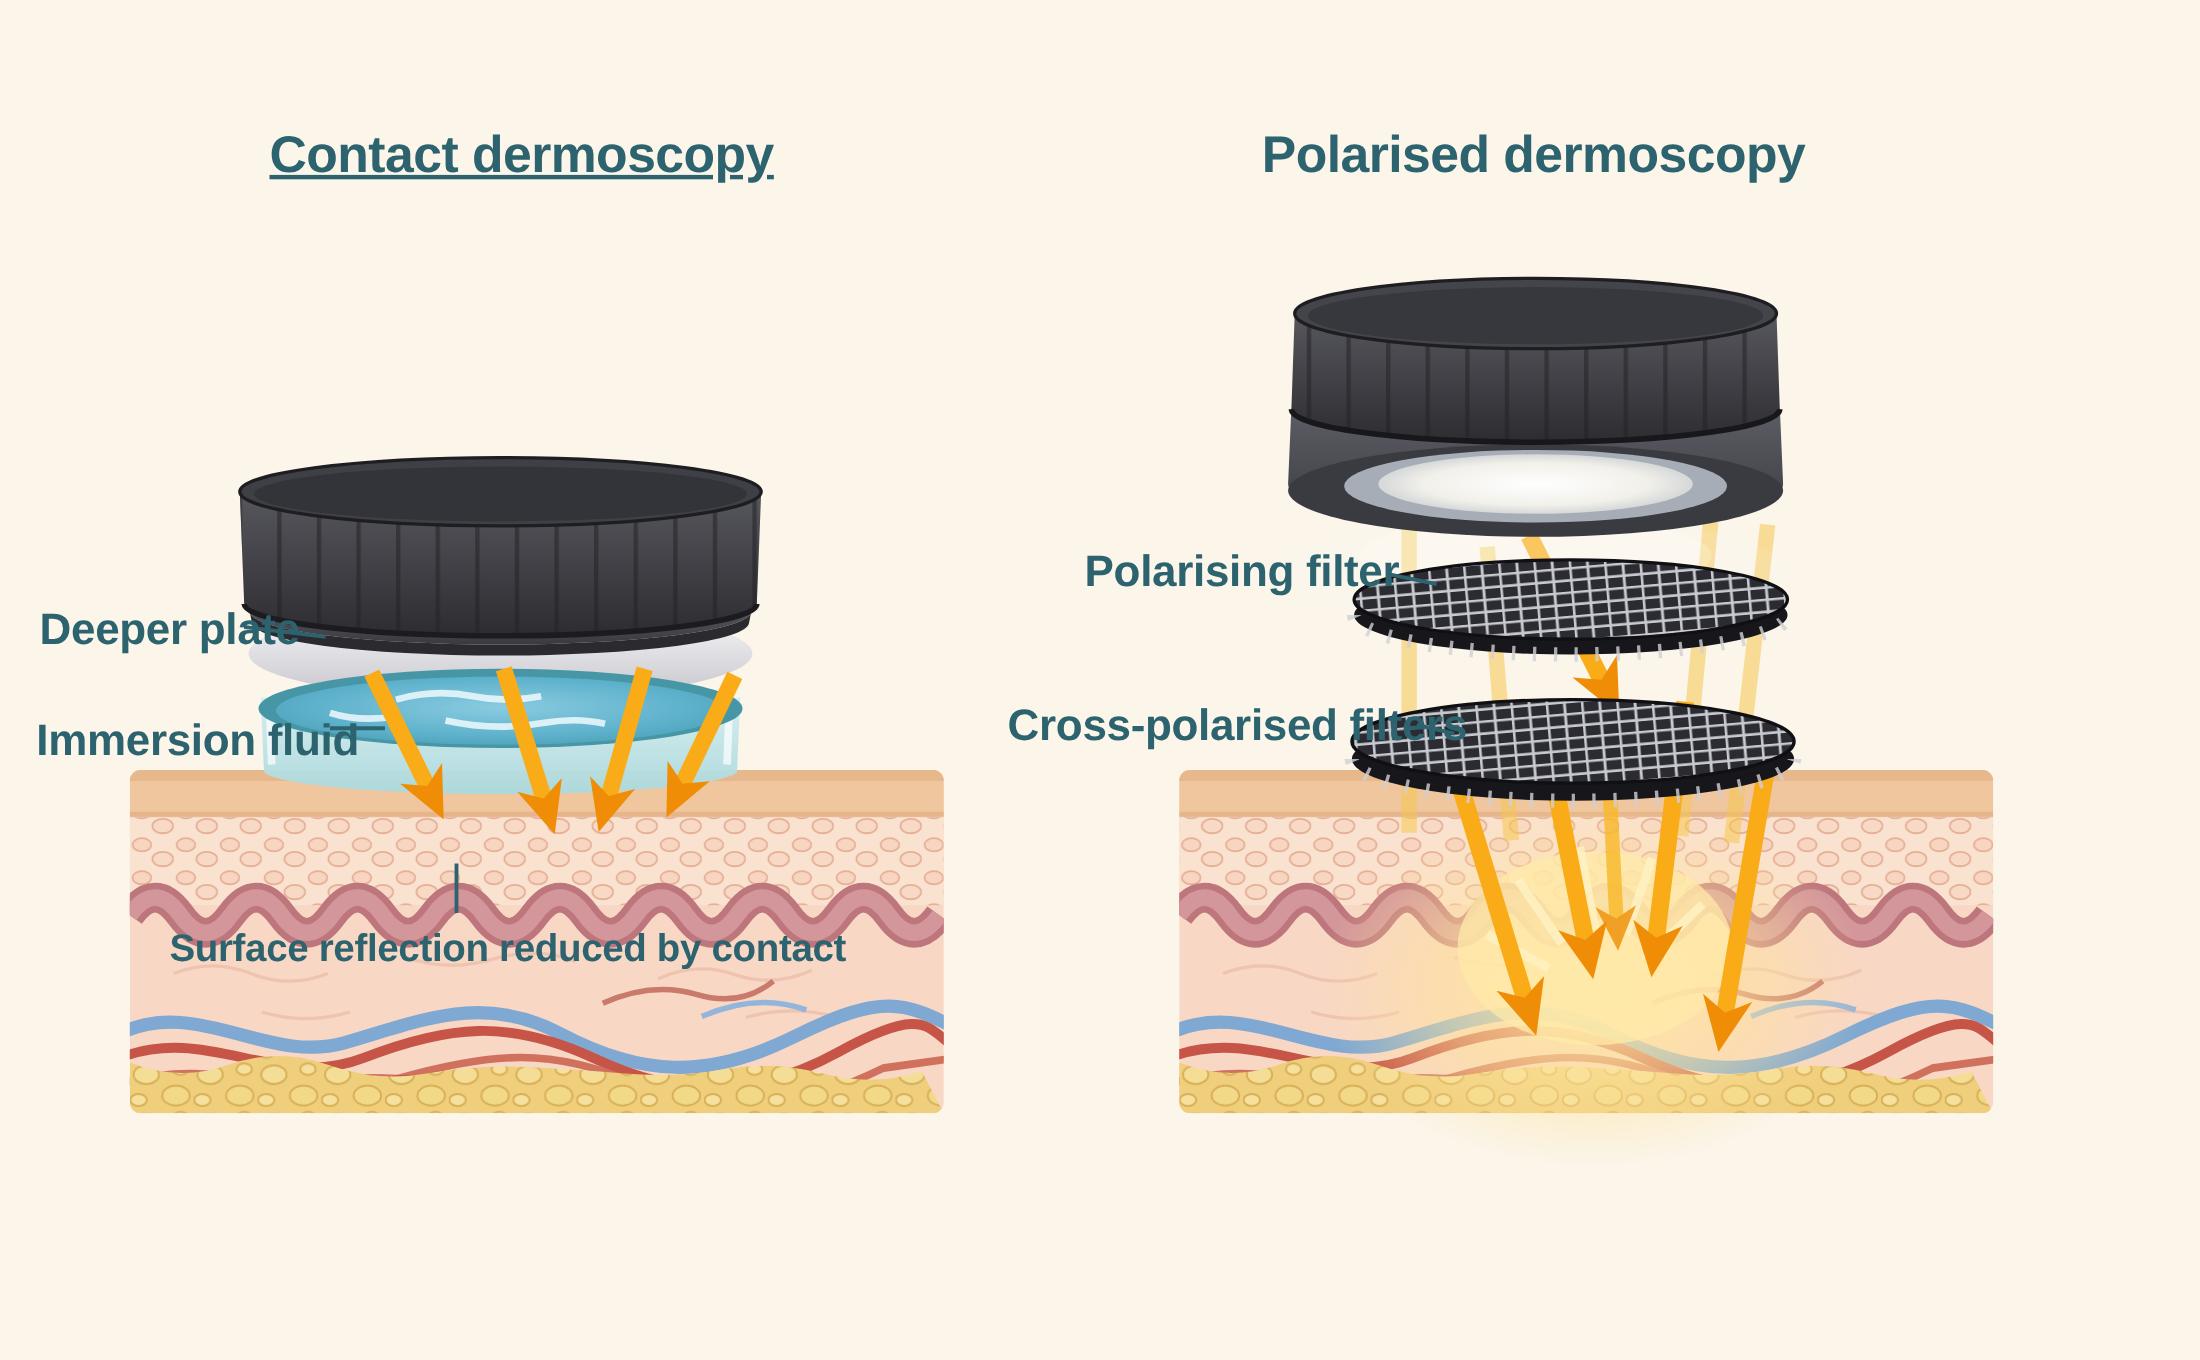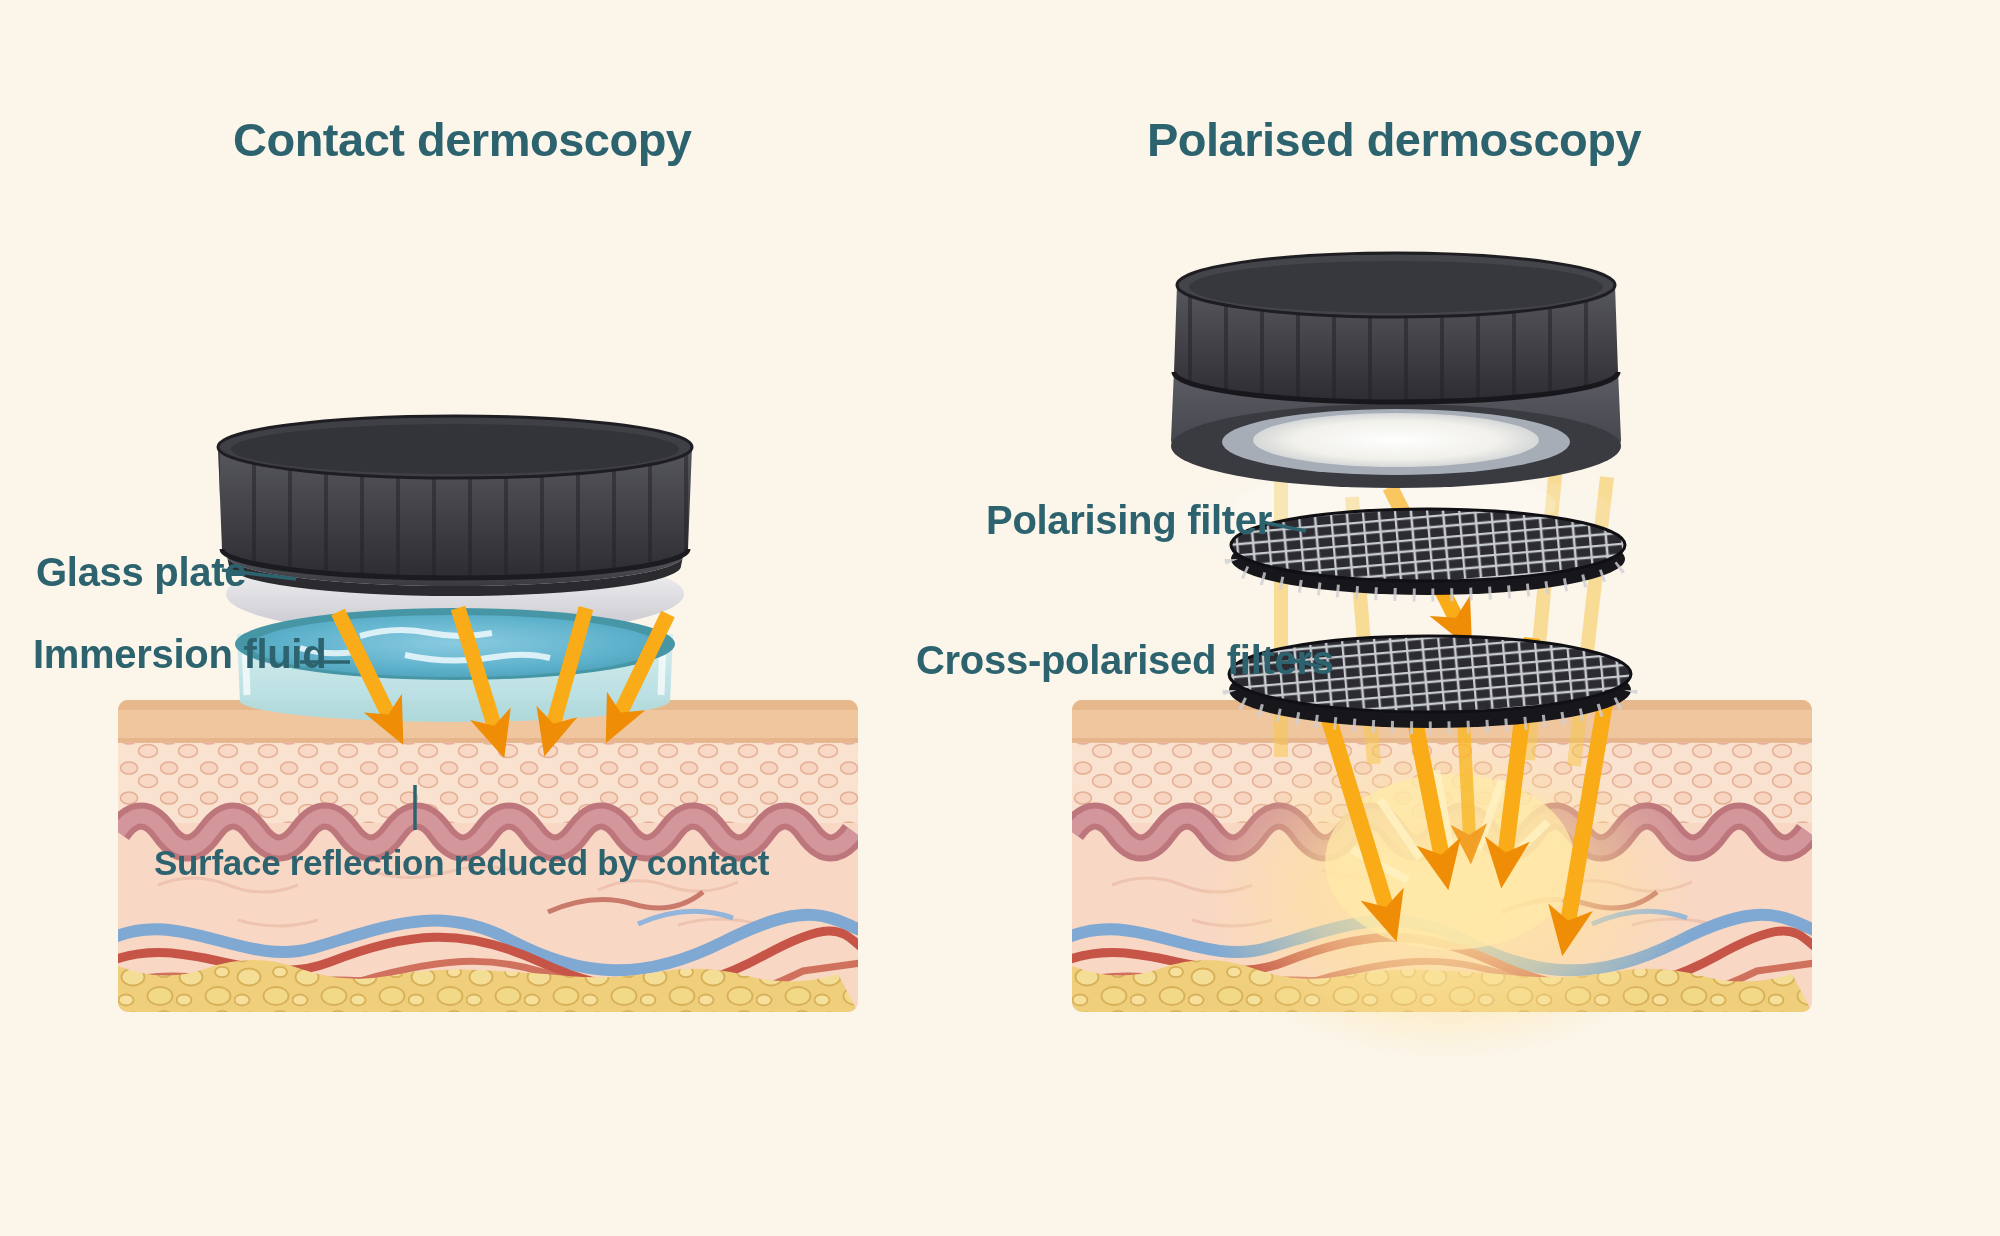--- a/index.html
+++ b/index.html
@@ -202,23 +202,23 @@
       <ellipse cx="1430" cy="674" rx="201" ry="38" fill="url(#gridPat)" stroke="#101014" stroke-width="3"></ellipse>
     </g>
 
     <g stroke="#2C636E" stroke-width="3.5">
       <path d="M1262,522 L1306,531" fill="none"></path>
       <path d="M1288,659 L1322,667" fill="none"></path>
     </g>
   </g>
 </svg>
 
-<div class="lbl title" style="left:233px;top:112px;">Contact dermoscopy</div>
+<div class="lbl title" style="left:245px;top:112px;text-decoration:underline;">Contact dermoscopy</div>
 <div class="lbl title" style="left:1147px;top:112px;">Polarised dermoscopy</div>
 
-<div class="lbl callout" style="left:36px;top:550px;">Glass plate</div>
-<div class="lbl callout" style="left:33px;top:632px;">Immersion fluid</div>
+<div class="lbl callout" style="left:36px;top:550px;">Deeper plate</div>
+<div class="lbl callout" style="left:33px;top:651px;">Immersion fluid</div>
 <div class="lbl caption" style="left:130px;top:843px;margin-left:24px;">Surface reflection reduced by contact</div>
 
 <div class="lbl callout" style="left:986px;top:498px;">Polarising filter</div>
 <div class="lbl callout" style="left:916px;top:638px;">Cross-polarised filters</div>
 
 </div>
 
 </body></html>

